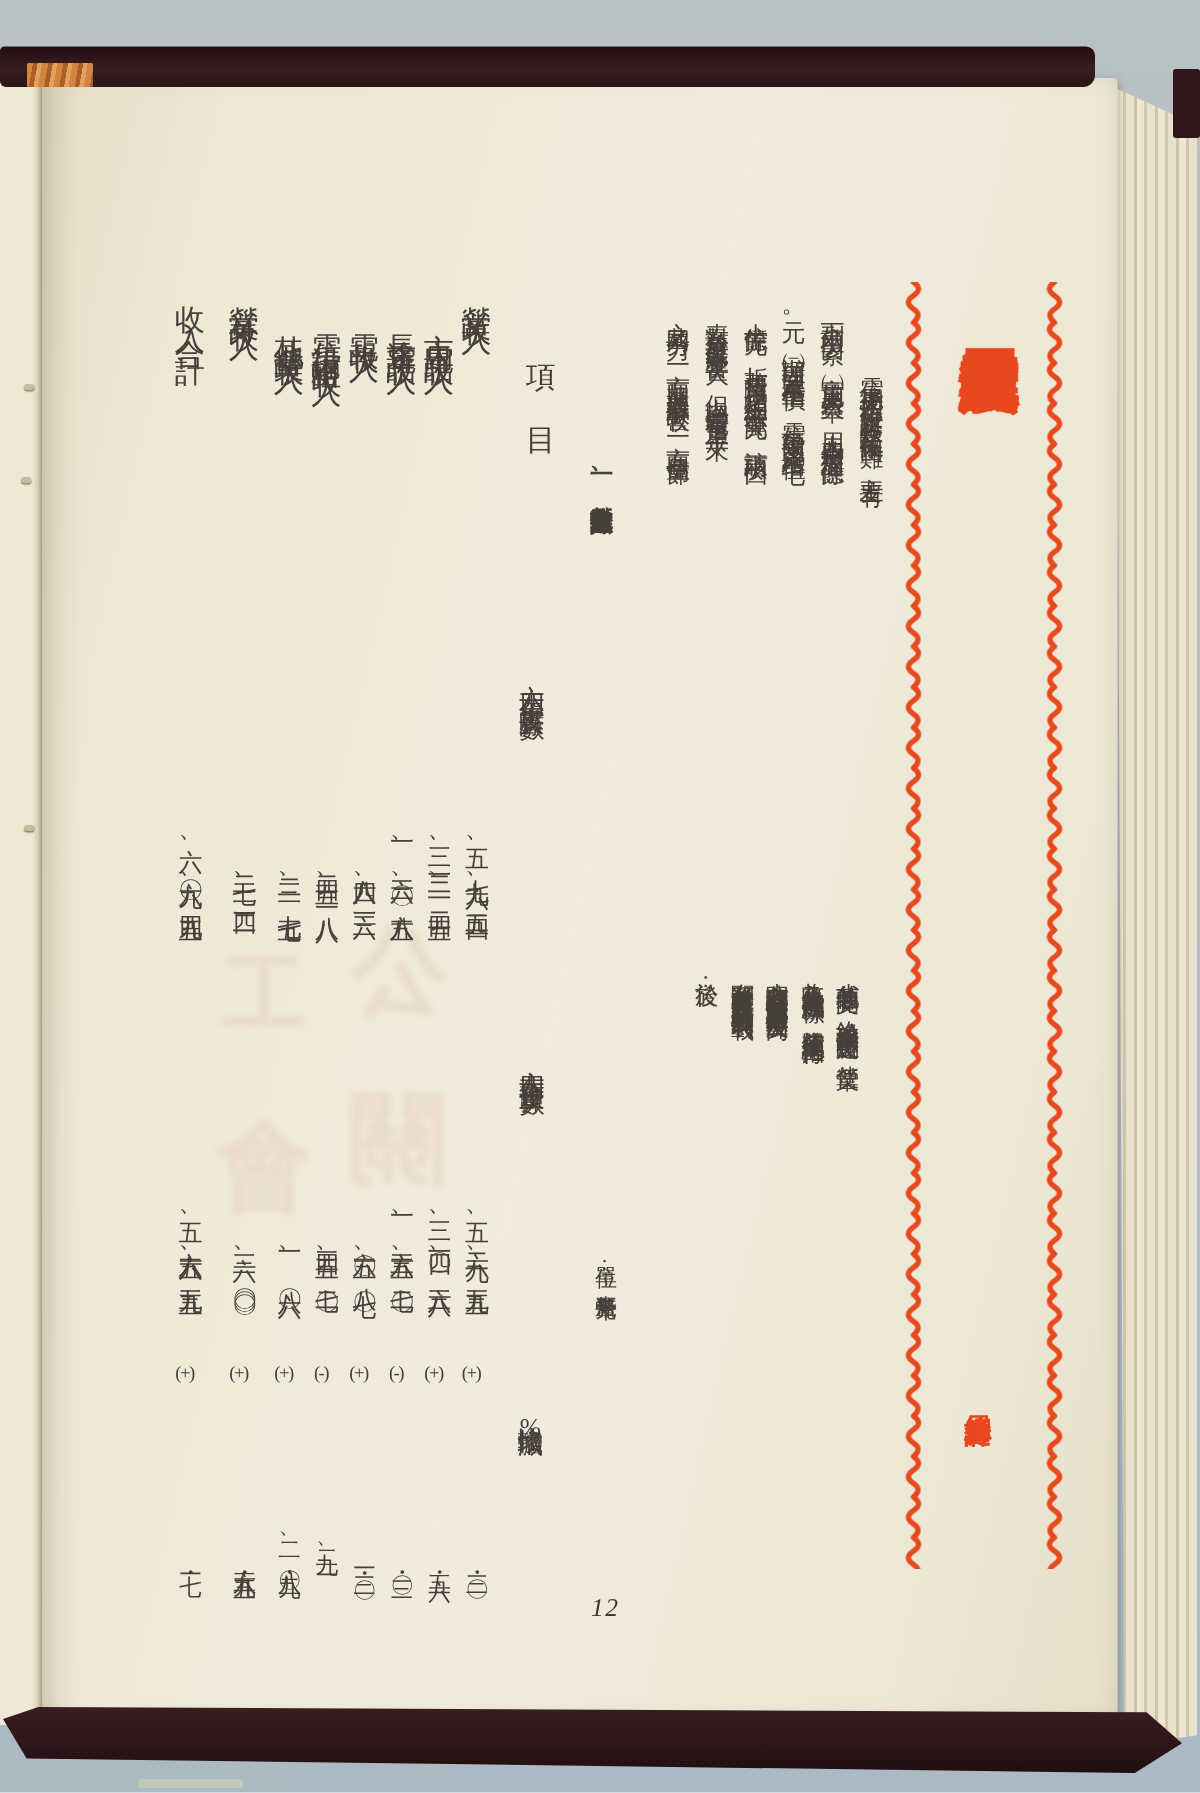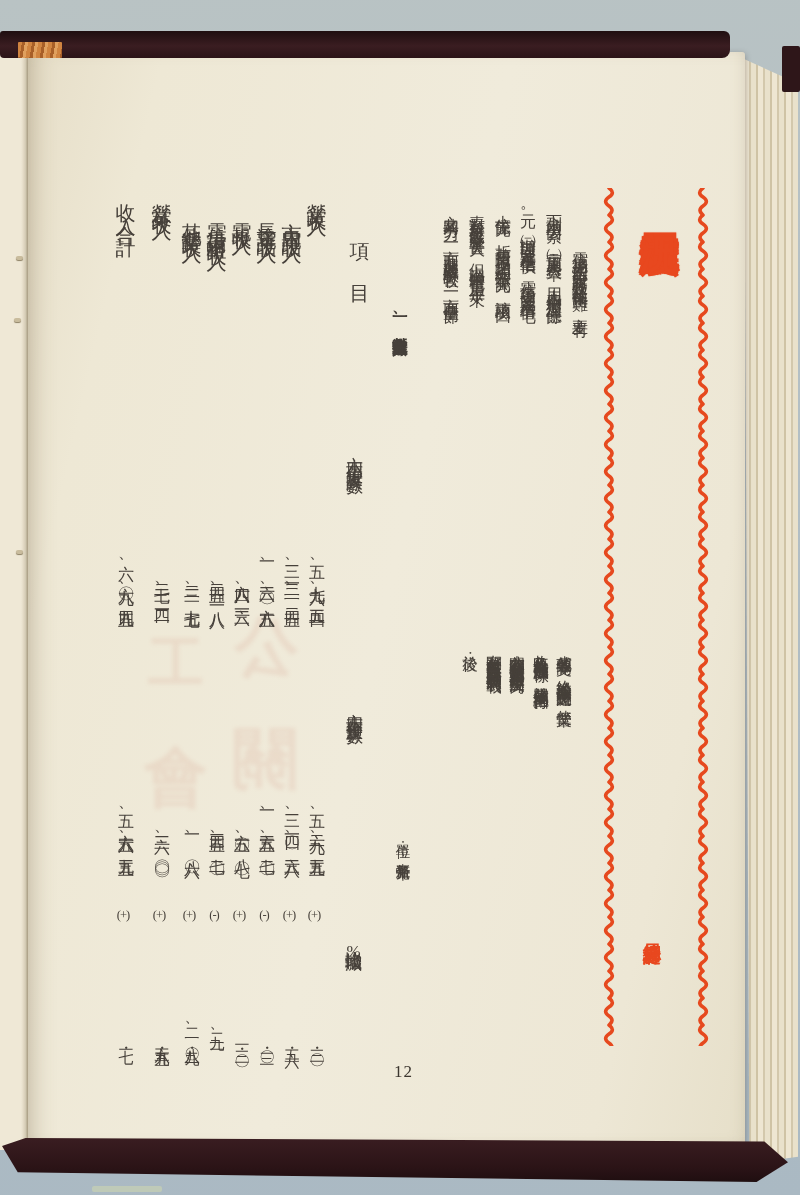--- a/index.html
+++ b/index.html
@@ -139,14 +139,14 @@
 
   <div class="v chg" style="left:277px;bottom:107px;width:19px;">三・〇</div>
   <div class="v chg" style="left:252px;bottom:107px;width:19px;">五・六</div>
   <div class="v chg" style="left:227px;bottom:107px;width:19px;">〇・三</div>
   <div class="v chg" style="left:202px;bottom:107px;width:19px;">一三・〇</div>
   <div class="v chg" style="left:177px;bottom:107px;width:19px;">二九、一</div>
   <div class="v chg" style="left:152px;bottom:107px;width:19px;">二、〇八九・二</div>
   <div class="v chg" style="left:122px;bottom:107px;width:19px;">六五九・五</div>
   <div class="v chg" style="left:86px;bottom:107px;width:19px;">七・一</div>
 
-  <div class="pageno" style="left:366px;top:1010px;">12</div>
+  <div class="pageno" style="left:366px;top:1010px;font-style:italic;">12</div>
 </div>
 
 </body></html>

